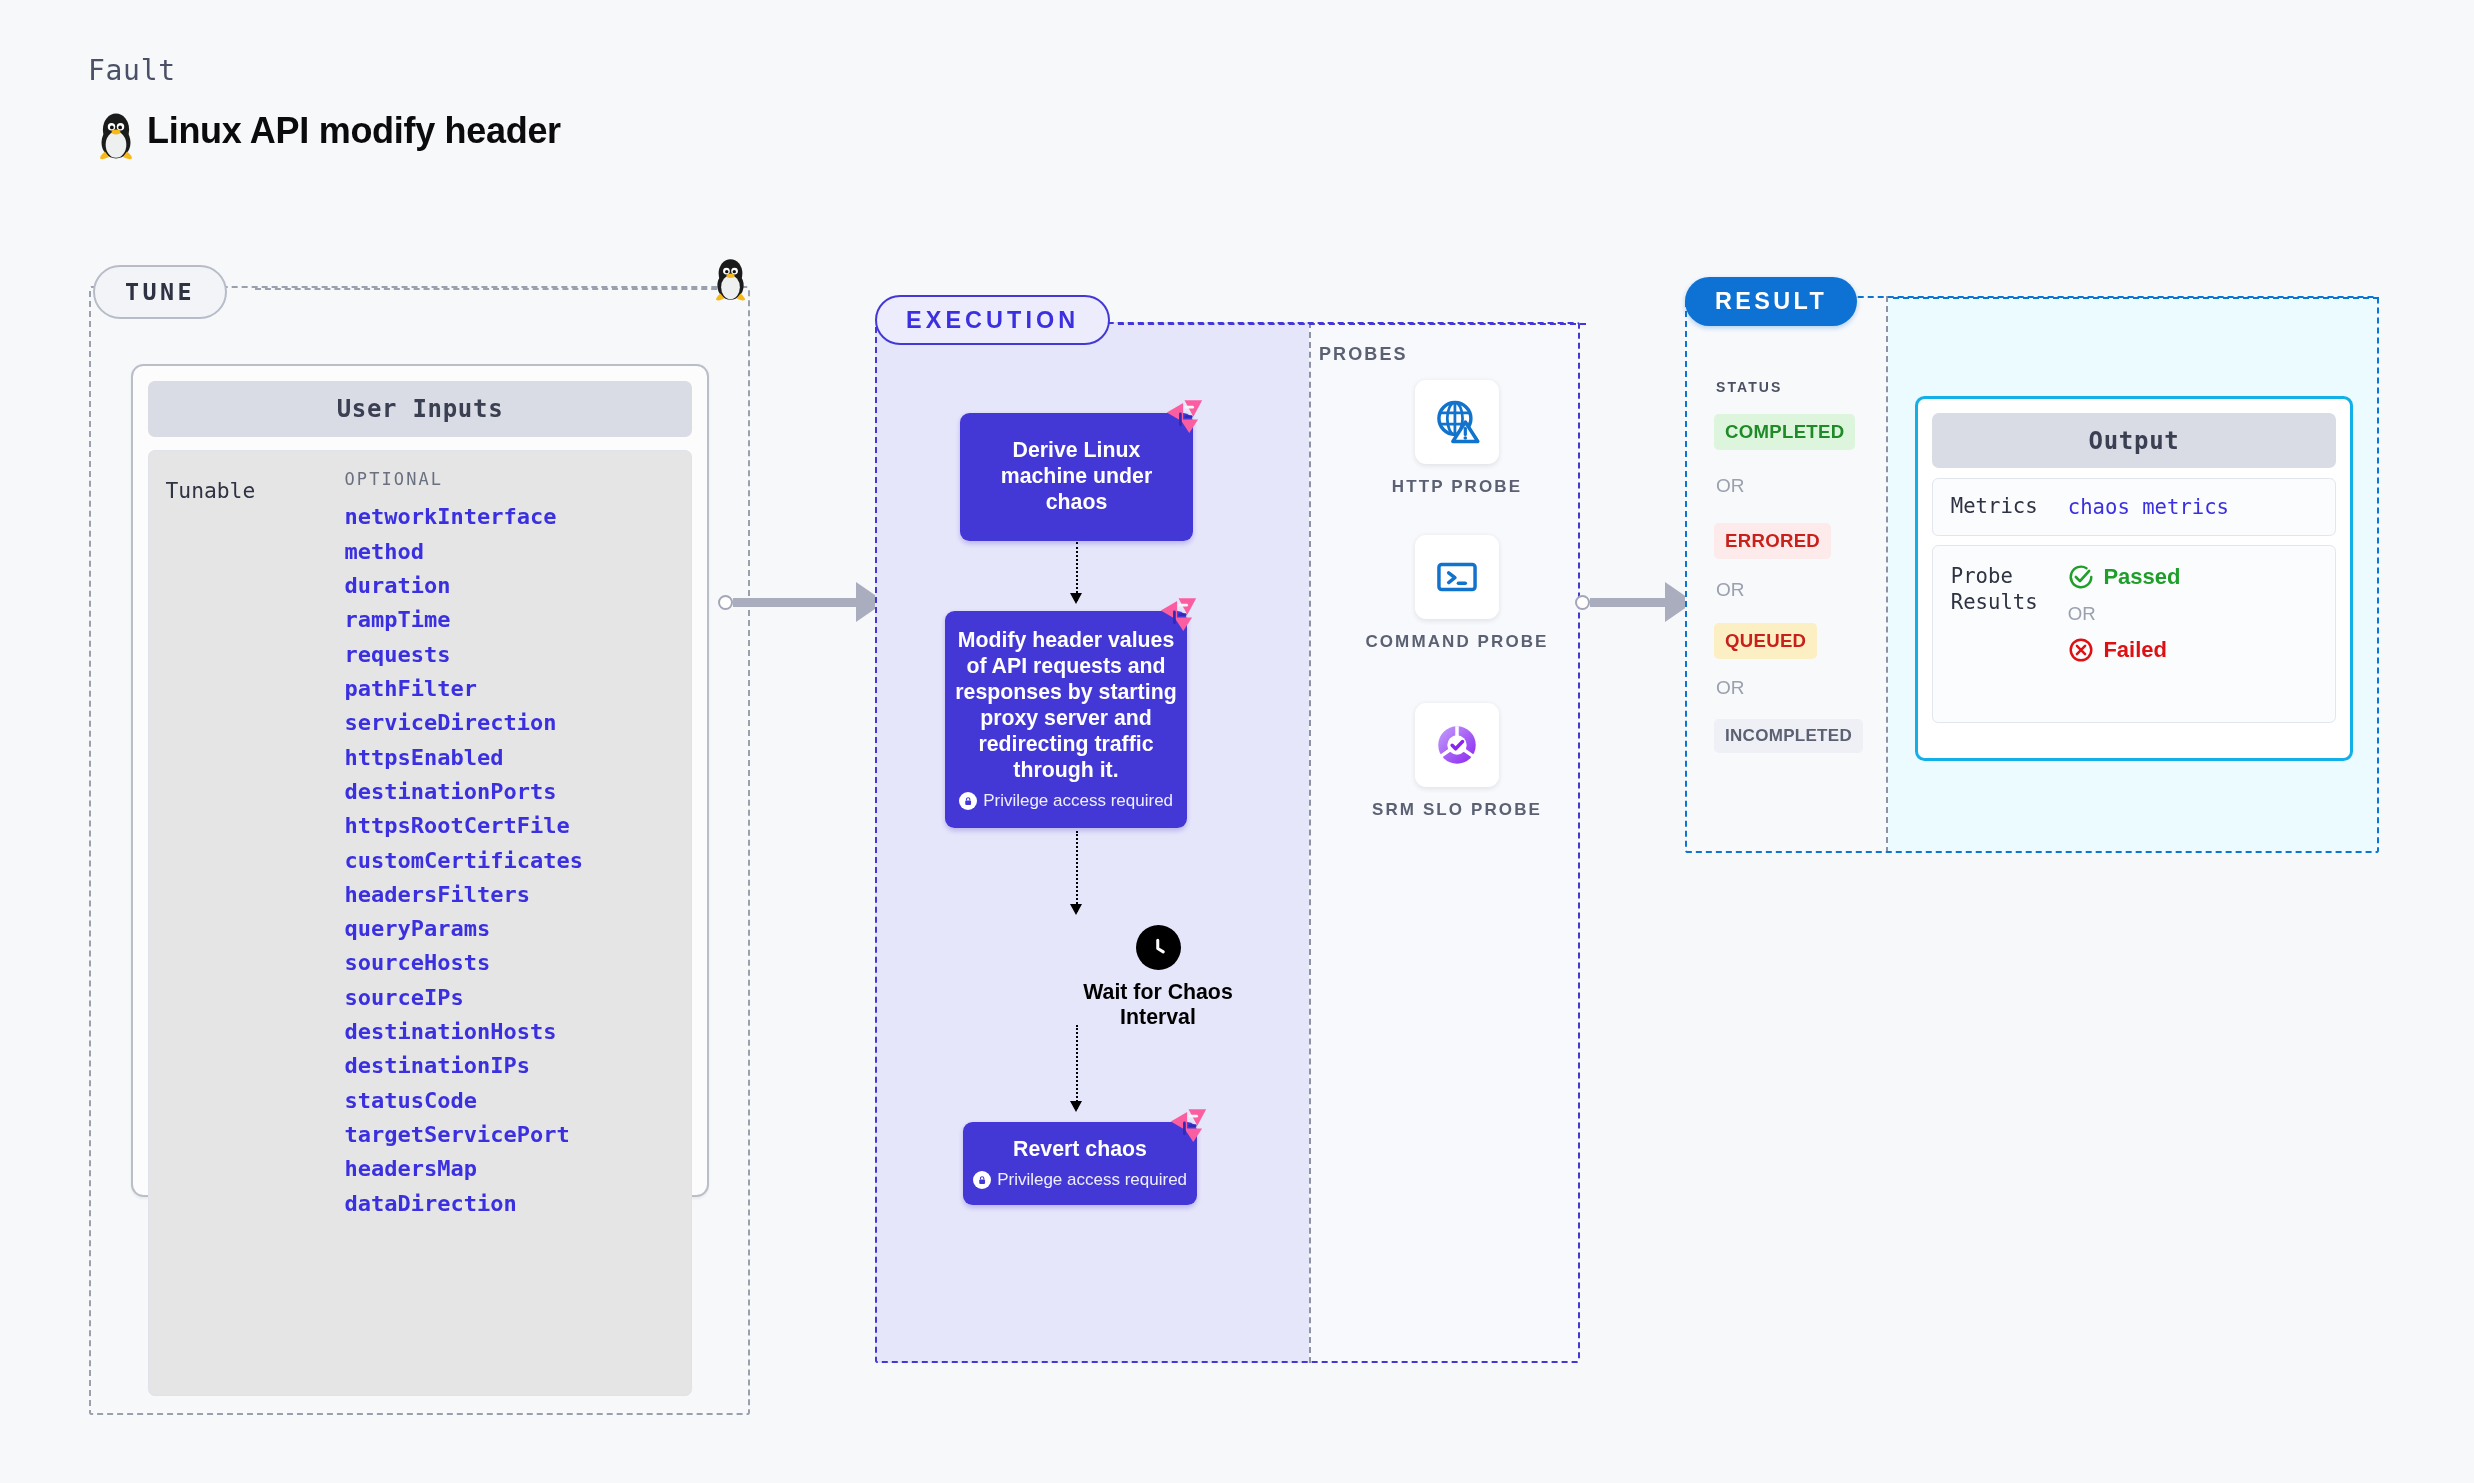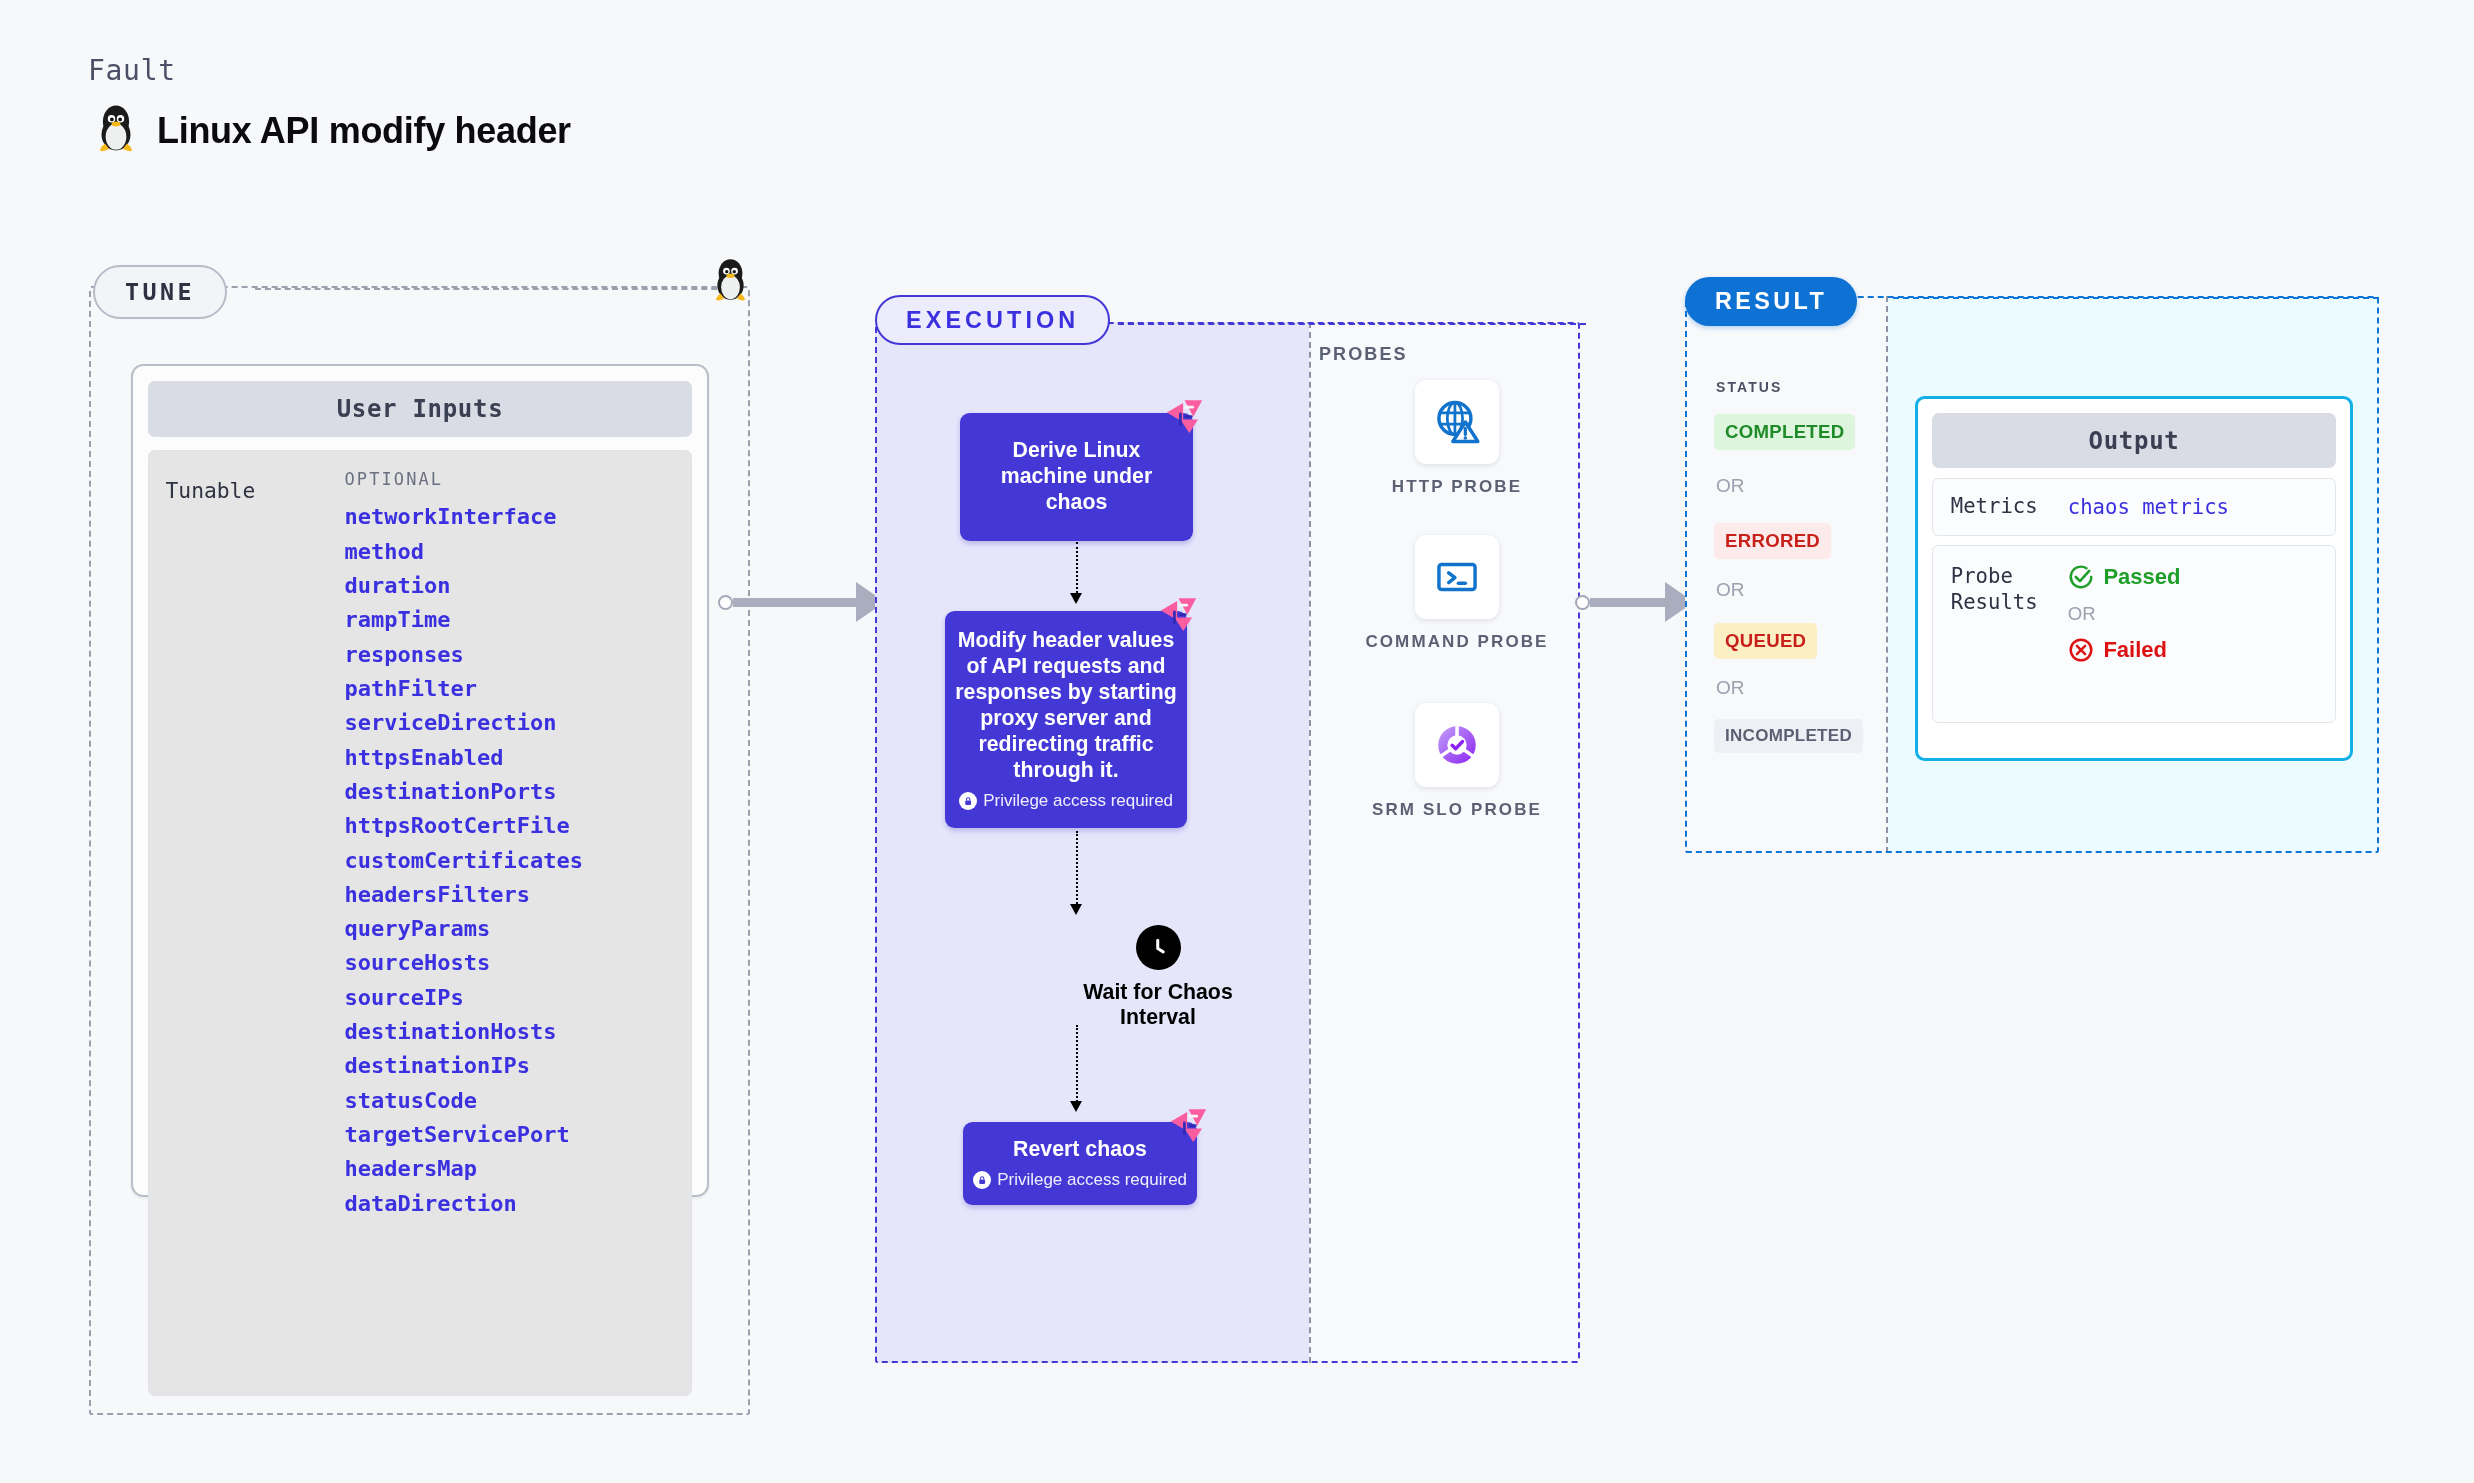--- a/index.html
+++ b/index.html
@@ -12,22 +12,22 @@
   }
   .mono { font-family: "DejaVu Sans Mono", "Liberation Mono", monospace; }
 
   
   #fault-label {
     position: absolute; left: 88px; top: 54px;
     font-family: "DejaVu Sans Mono", monospace;
     font-size: 28px; color: #4b5066; letter-spacing: 0.7px;
   }
   #title-row {
-    position: absolute; left: 96px; top: 102px;
-    display: flex; align-items: flex-end; gap: 21px;
+    position: absolute; left: 96px; top: 110px;
+    display: flex; align-items: flex-start; gap: 11px;
   }
   #page-title {
     font-size: 36px; font-weight: bold; color: #0b0b0d;
     letter-spacing: -0.3px;
   }
 
   
   .penguin { display:block; }
 
   
@@ -343,21 +343,21 @@
   <div class="section-head">User Inputs</div>
   <div id="tune-body">
     <div id="tunable-label">Tunable</div>
     <div id="optional-col">
       <div id="optional-word">OPTIONAL</div>
       <div id="param-list">
           <div class="param">networkInterface</div>
           <div class="param">method</div>
           <div class="param">duration</div>
           <div class="param">rampTime</div>
-          <div class="param">responses</div>
+          <div class="param">requests</div>
           <div class="param">pathFilter</div>
           <div class="param">serviceDirection</div>
           <div class="param">httpsEnabled</div>
           <div class="param">destinationPorts</div>
           <div class="param">httpsRootCertFile</div>
           <div class="param">customCertificates</div>
           <div class="param">headersFilters</div>
           <div class="param">queryParams</div>
           <div class="param">sourceHosts</div>
           <div class="param">sourceIPs</div>

